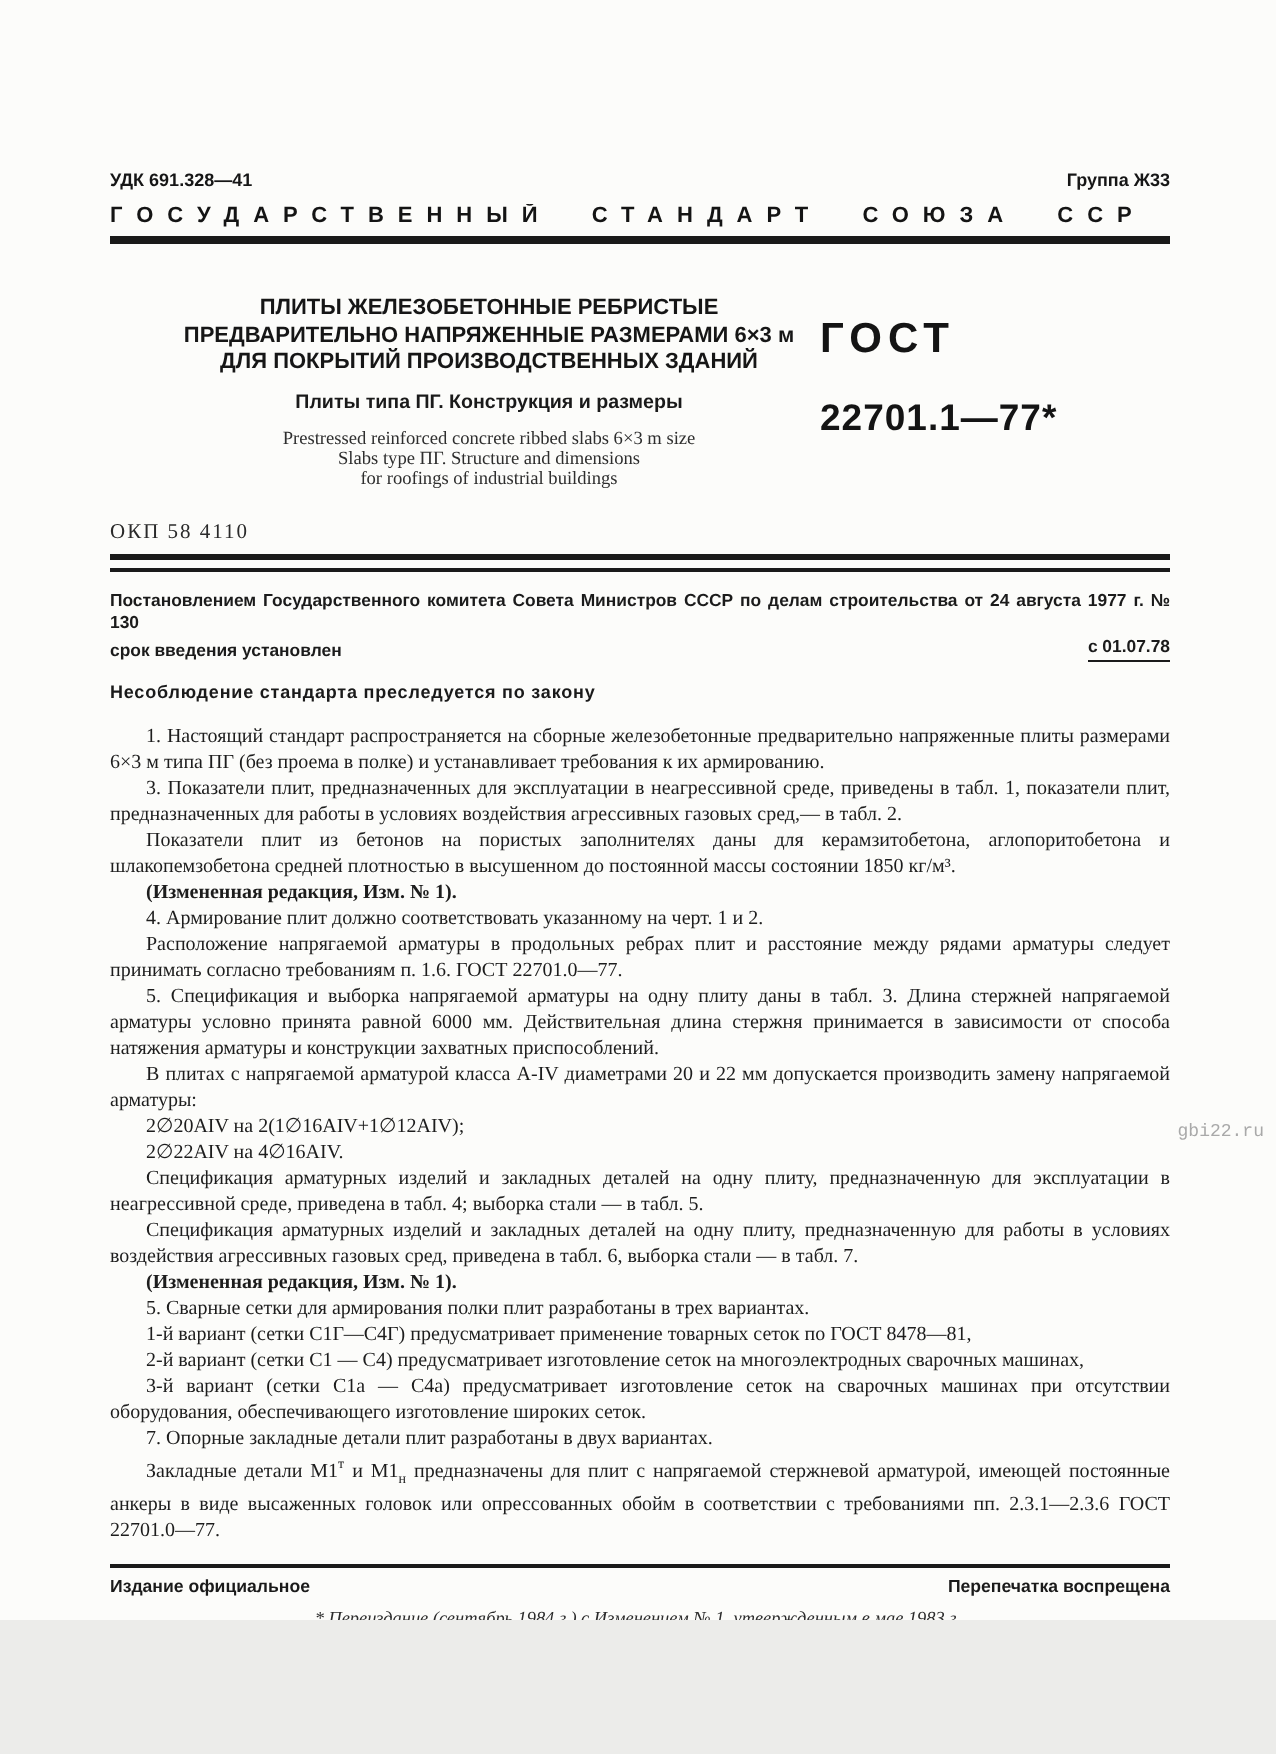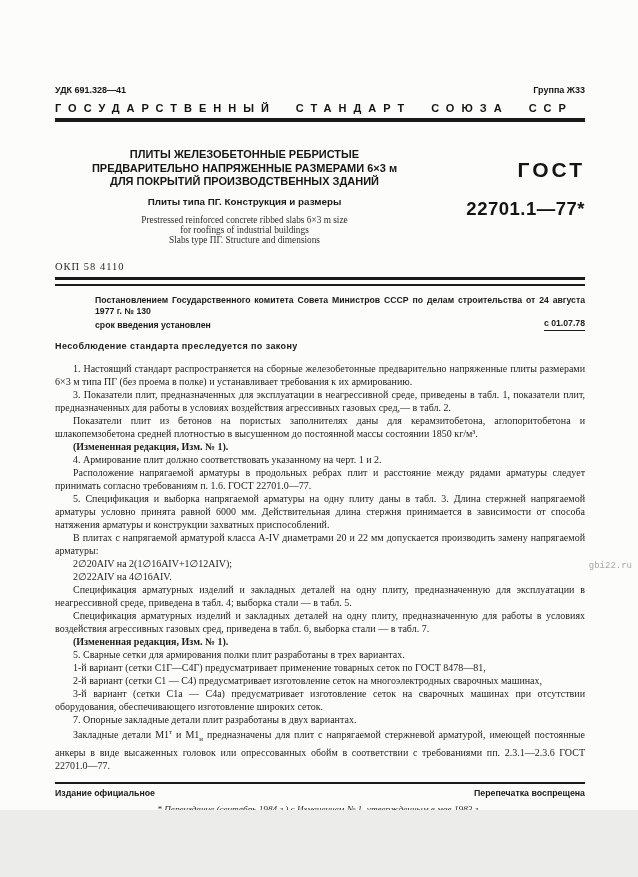--- a/index.html
+++ b/index.html
@@ -15,28 +15,28 @@
     margin-top:7px;font-family:"Liberation Sans",sans-serif;font-weight:800;
     font-size:11px;letter-spacing:7px;word-spacing:10px;white-space:nowrap;
     overflow:hidden;color:#141414;padding-bottom:4px;border-bottom:4.5px solid #1a1a1a;
   }
   
   .title-section{display:flex;margin-top:26px;}
   .title-left{flex:1;text-align:center;padding:0 6px 0 30px;}
   .t-bold{font-family:"Liberation Sans",sans-serif;font-weight:700;font-size:11px;line-height:13.5px;color:#161616;}
   .t-sub{font-family:"Liberation Sans",sans-serif;font-weight:700;font-size:9.8px;margin-top:7px;color:#1a1a1a;}
   .t-eng{font-size:9.3px;line-height:10.2px;margin-top:8px;color:#2e2e2e;}
-  .gost-block{width:175px;text-align:right;font-family:"Liberation Sans",sans-serif;font-weight:800;color:#141414;}
+  .gost-block{width:175px;text-align:left;font-family:"Liberation Sans",sans-serif;font-weight:800;color:#141414;}
   .gost-label{font-size:21px;letter-spacing:3px;margin-top:10px;}
   .gost-number{font-size:18.5px;letter-spacing:.5px;margin-top:16px;}
   
   .okp{margin-top:16px;font-size:10.5px;letter-spacing:1px;color:#2a2a2a;}
   .double-rule{margin-top:5px;height:3.5px;border-top:3px solid #1a1a1a;border-bottom:2.5px solid #1a1a1a;}
   
-  .decree{margin-top:9px;font-family:"Liberation Sans",sans-serif;font-weight:700;font-size:8.7px;line-height:11.5px;color:#1b1b1b;margin-left:40px;}
+  .decree{margin-top:9px;font-family:"Liberation Sans",sans-serif;font-weight:700;font-size:8.7px;line-height:11.5px;color:#1b1b1b;}
   .decree-line1{text-align:justify;}
   .decree-line2{display:flex;justify-content:space-between;align-items:flex-end;}
   .decree-date{border-bottom:1.2px solid #1b1b1b;padding-bottom:1px;}
   .law-notice{margin-top:10px;text-align:left;font-family:"Liberation Sans",sans-serif;
     font-weight:700;font-size:9px;letter-spacing:.4px;color:#1a1a1a;}
   
   .body-text{margin-top:11px;}
   .para{margin:0;font-size:10px;line-height:13px;text-align:justify;text-indent:18px;color:#1d1d1d;}
   .para.bold{font-weight:700;}
   .para.formula{text-align:left;}
@@ -63,22 +63,22 @@
   <div class="banner">ГОСУДАРСТВЕННЫЙ СТАНДАРТ СОЮЗА ССР</div>
 
   <div class="title-section">
     <div class="title-left">
       <div class="t-bold">ПЛИТЫ ЖЕЛЕЗОБЕТОННЫЕ РЕБРИСТЫЕ</div>
       <div class="t-bold">ПРЕДВАРИТЕЛЬНО НАПРЯЖЕННЫЕ РАЗМЕРАМИ 6×3 м</div>
       <div class="t-bold">ДЛЯ ПОКРЫТИЙ ПРОИЗВОДСТВЕННЫХ ЗДАНИЙ</div>
       <div class="t-sub">Плиты типа ПГ. Конструкция и размеры</div>
       <div class="t-eng">
         <div>Prestressed reinforced concrete ribbed slabs 6×3 m size</div>
+        <div>Slabs type ПГ. Structure and dimensions</div>
         <div>for roofings of industrial buildings</div>
-        <div>Slabs type ПГ. Structure and dimensions</div>
       </div>
     </div>
     <div class="gost-block">
       <div class="gost-label">ГОСТ</div>
       <div class="gost-number">22701.1—77*</div>
     </div>
   </div>
 
   <div class="okp">ОКП 58 4110</div>
 

